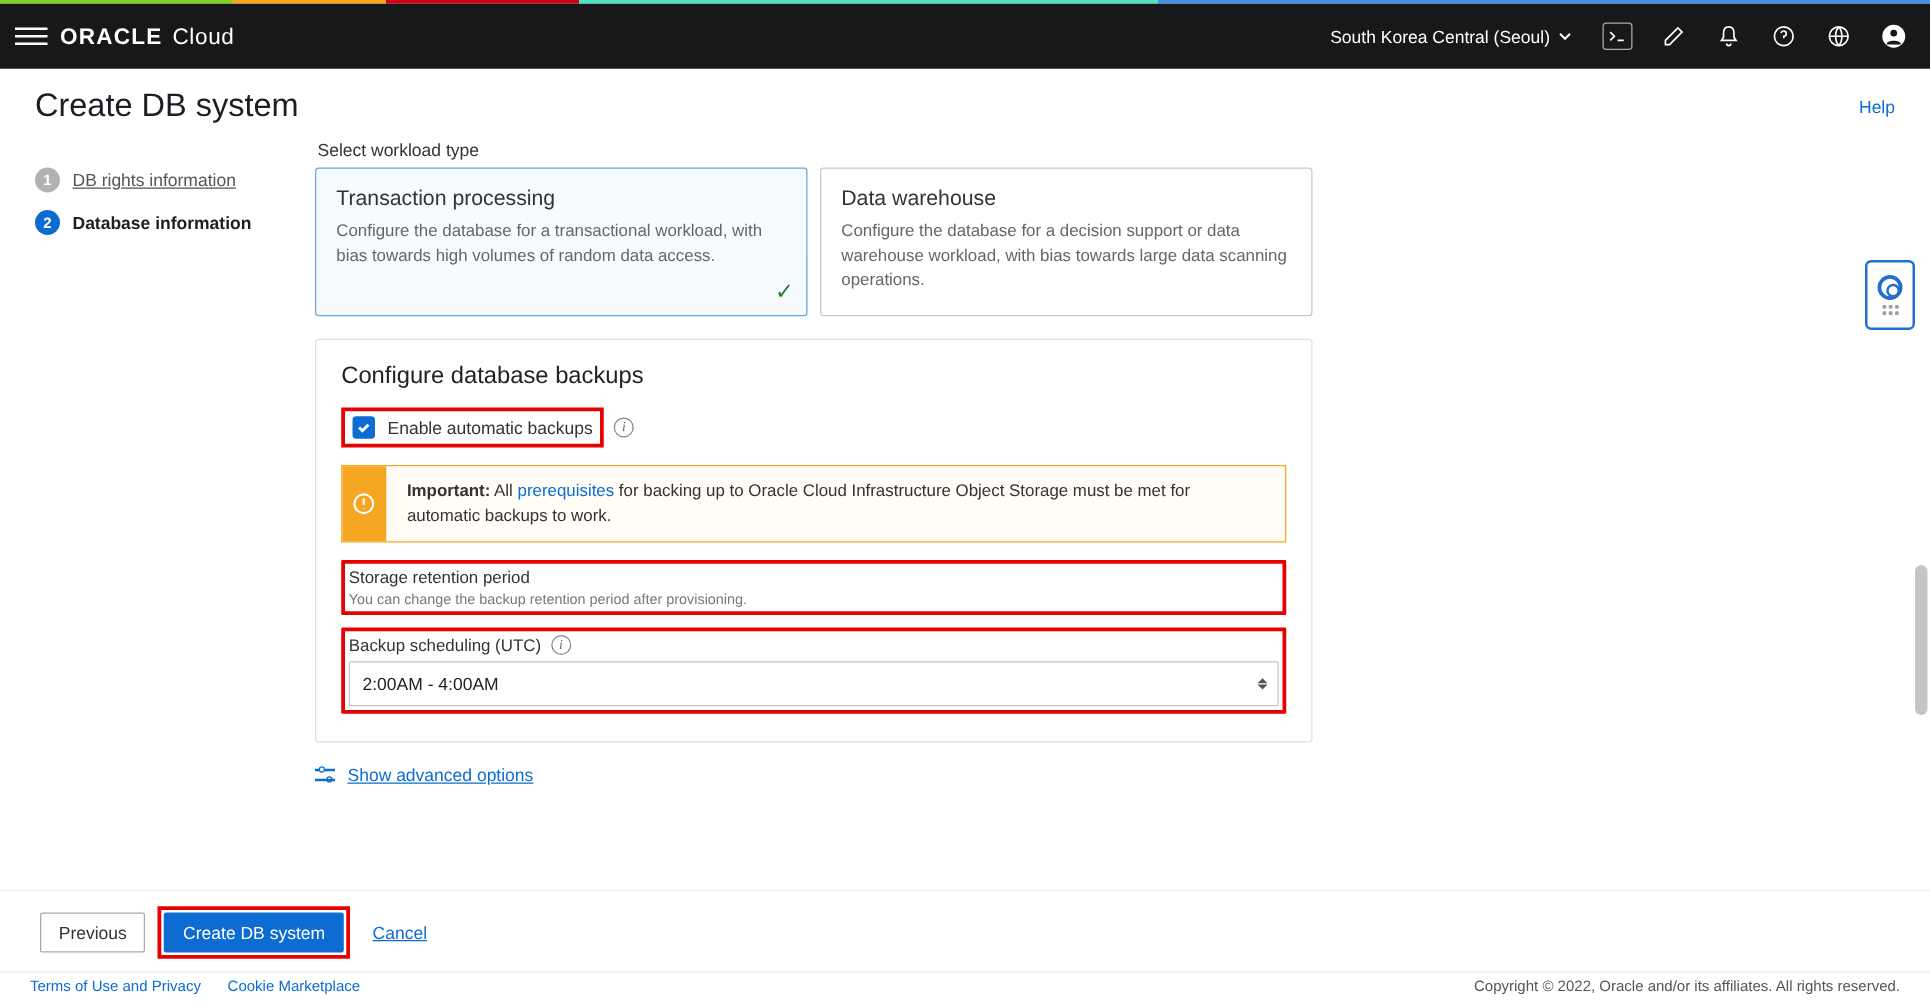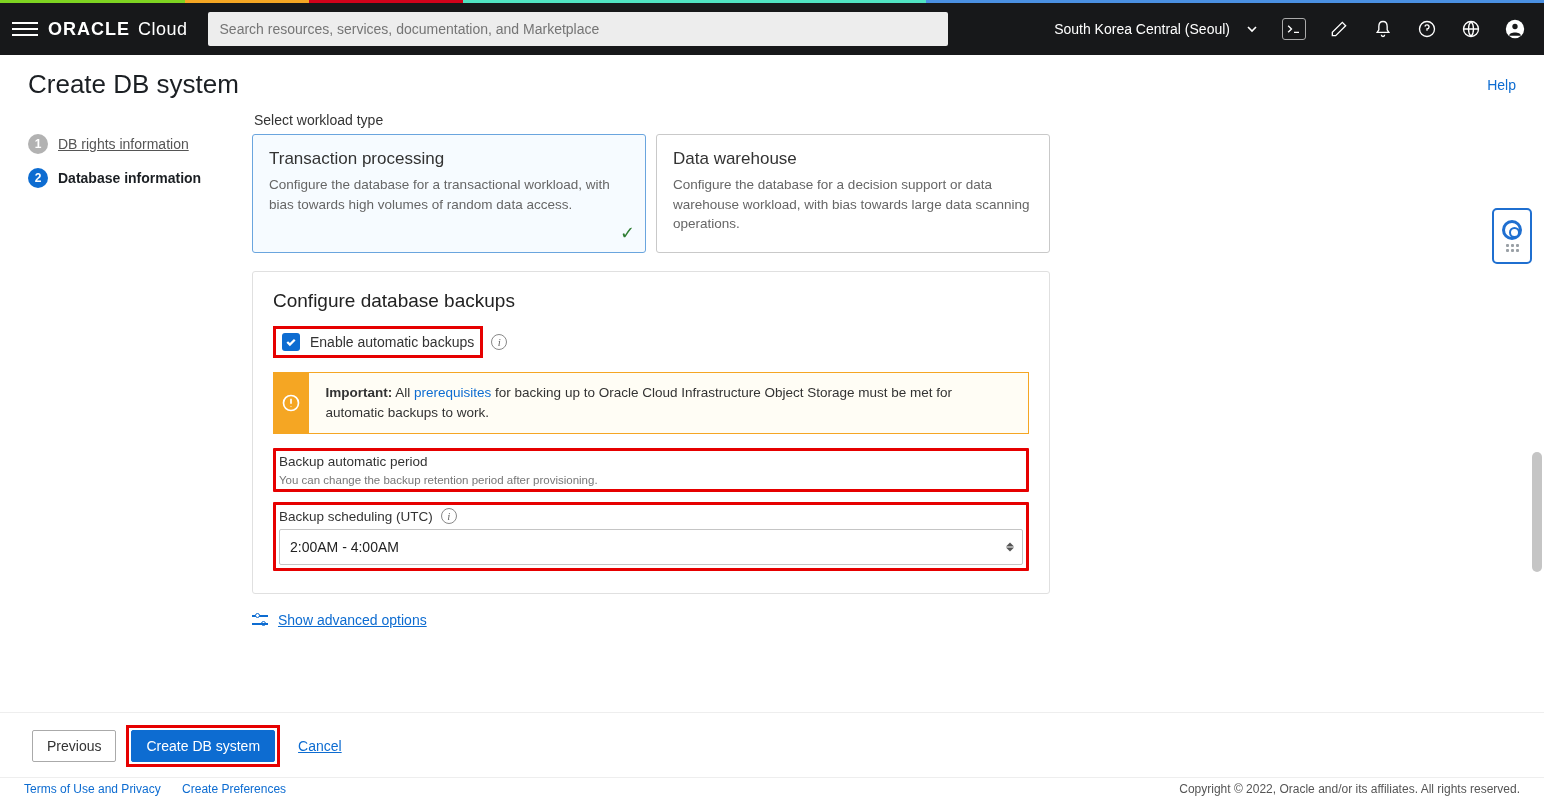--- a/index.html
+++ b/index.html
@@ -10,21 +10,21 @@
 
 
 .header { background: #17181a; height: 52px; display: flex; align-items: center; padding: 11px 12px; gap: 10px; }
 .hamburger { width: 26px; height: 26px; display:flex; flex-direction:column; justify-content:center; gap:4px; cursor:pointer;}
 .hamburger span{ height:2px; background:#fff; width:100%; display:block;}
 .logo { display:flex; align-items:center; gap:8px; color:#fff; font-weight:600; font-size:18px; letter-spacing:0.5px;}
 .logo .oracle { font-weight:700; letter-spacing:1px;}
 .searchbox { flex:0 0 740px; margin-left:10px;}
 .searchbox input { width:100%; height:34px; border-radius:2px; border:none; background:#ededed; padding:0 12px; font-size:14px; color:#555;}
 .header-spacer{ flex:1;}
-.region { color:#fff; font-size:14px; display:flex; align-items:center; gap:16px; cursor:pointer; margin-right:8px;}
+.region { color:#fff; font-size:14px; display:flex; align-items:center; gap:6px; cursor:pointer; margin-right:8px;}
 .hicon { width:22px; height:22px; display:flex; align-items:center; justify-content:center; color:#fff; cursor:pointer; margin:0 6px;}
 .hicon svg { width:20px; height:20px; stroke:#fff; fill:none; stroke-width:1.6;}
 .hicon.profile svg { fill:#fff; stroke:none;}
 .hicon.terminal { border:1px solid #aaa; border-radius:3px; width:24px; height:22px;}
 
 
 .titlebar { display:flex; align-items:center; justify-content:space-between; padding:14px 28px 12px 28px; }
 .titlebar h1 { font-size:26px; font-weight:500; color:#1b1f23;}
 .helplink { color:#0d6cd1; font-size:14px; text-decoration:none; cursor:pointer;}
 
@@ -112,23 +112,20 @@
 
 <div class="header">
   <div class="hamburger">
       <span></span>
       <span></span>
       <span></span>
     </div>
   <div class="logo">
     <span class="oracle">ORACLE</span>
     <span style="font-weight:300;">Cloud</span>
-  </div>
-  <div class="searchbox">
-    <input type="text" placeholder="Search resources, services, documentation, and Marketplace" style="">
   </div>
   <div class="header-spacer"></div>
   <div class="region">
     <span>South Korea Central (Seoul)</span>
     <svg viewBox="0 0 12 12" width="12" height="12">
         <path d="M2 4 L6 8 L10 4" stroke="#fff" fill="none" stroke-width="1.6"></path>
       </svg>
   </div>
   <div class="hicon terminal">
       <svg viewBox="0 0 24 24">
@@ -219,21 +216,21 @@
                 <path d="M12 7 V13 M12 16 V16.5"></path>
               </svg>
             </div>
         <div class="body">
           <b>Important:</b><span> All </span><a>prerequisites</a><span> for backing up to Oracle Cloud Infrastructure Object Storage must be met for automatic backups to work.</span>
         </div>
       </div>
 
       <div class="hl" style="margin-bottom:10px;">
         <div class="field" style="margin-bottom:0;">
-          <label>Backup automatic period</label>
+          <label>Storage retention period</label>
           <div class="helptext">You can change the backup retention period after provisioning.</div>
         </div>
       </div>
 
       <div class="hl">
         <div class="field" style="margin-bottom:0;">
           <label>
             <span>Backup scheduling (UTC)</span>
             <span class="infoicon">i</span>
           </label>
@@ -276,17 +273,17 @@
   <div class="actionbar">
     <button class="btn secondary">Previous</button>
     <span class="hl-inline" style="padding:2px;">
       <button class="btn primary">Create DB system</button>
     </span>
     <a class="cancel">Cancel</a>
   </div>
   <div class="legal">
     <div>
       <a>Terms of Use and Privacy</a>
-      <a>Create Preferences</a>
+      <a>Cookie Marketplace</a>
     </div>
     <div>Copyright © 2022, Oracle and/or its affiliates. All rights reserved.</div>
   </div>
 </div>
 
 </body></html>

